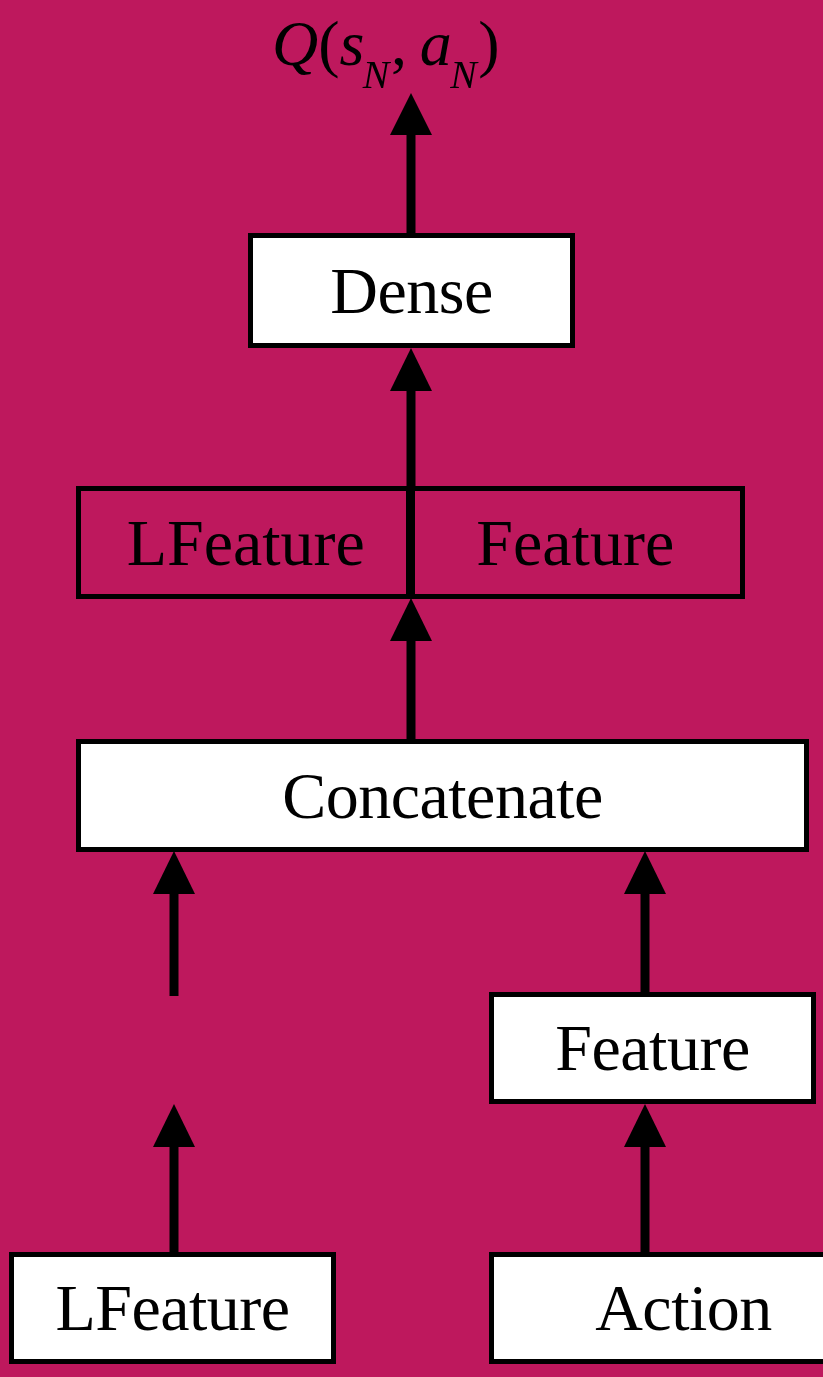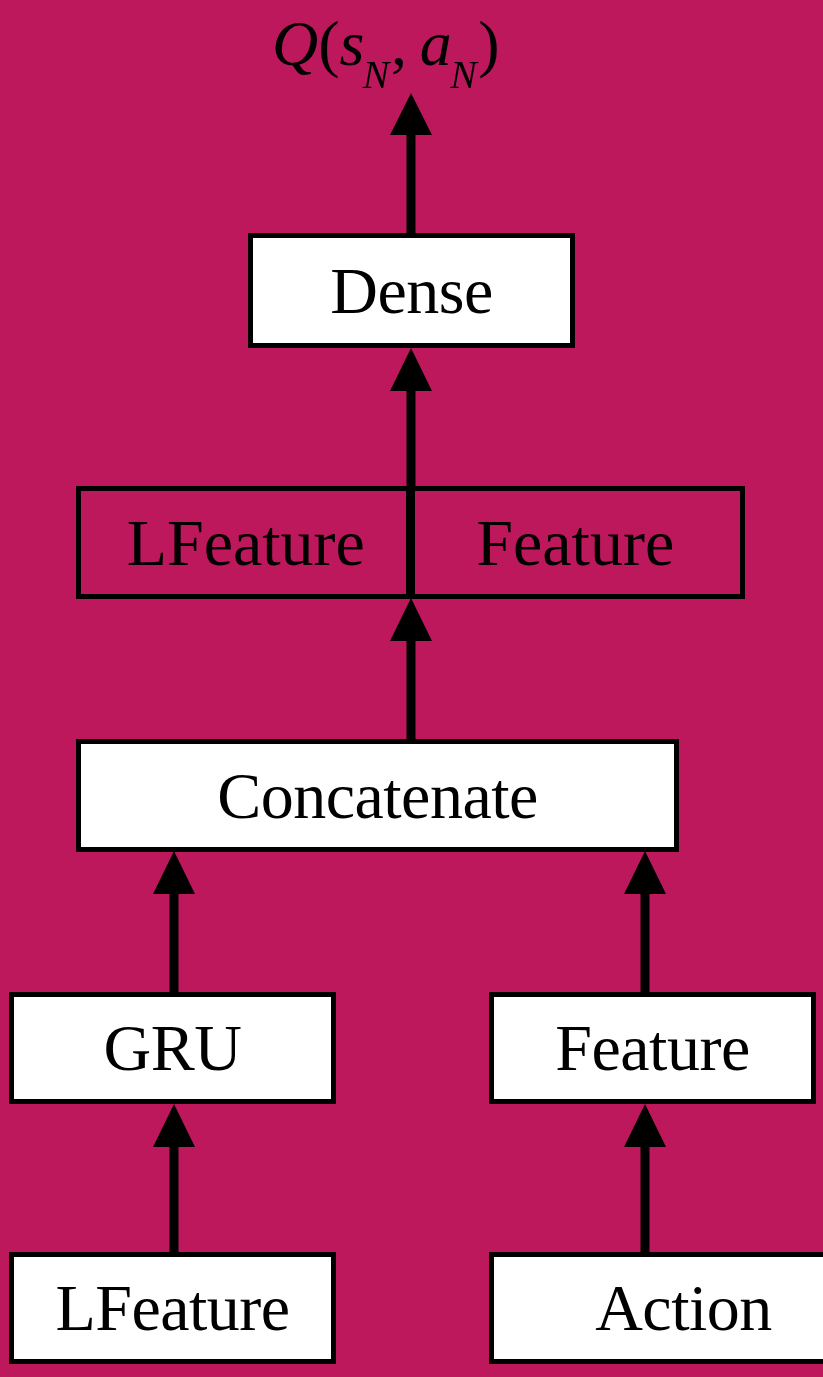--- a/index.html
+++ b/index.html
@@ -118,41 +118,38 @@
 
   <div class="divider-line" style="left:406px; top:486px; width:9px; height:113px;"></div>
 
   <div class="connector" style="left:386px; top:595px; width:50px; height:148px;">
     <svg width="50" height="148" viewBox="0 0 50 148" aria-hidden="true">
       <line x1="25" y1="148" x2="25" y2="42" stroke="#000000" stroke-width="9"></line>
       <polygon points="25,3 46,46 4,46" fill="#000000"></polygon>
     </svg>
   </div>
 
-  <div class="node-box" style="left:76px; top:739px; width:603px; height:113px;">
+  <div class="node-box" style="left:76px; top:739px; width:733px; height:113px;">
     <span class="node-label">Concatenate</span>
   </div>
 
   <div class="connector" style="left:149px; top:848px; width:50px; height:148px;">
     <svg width="50" height="148" viewBox="0 0 50 148" aria-hidden="true">
       <line x1="25" y1="148" x2="25" y2="42" stroke="#000000" stroke-width="9"></line>
       <polygon points="25,3 46,46 4,46" fill="#000000"></polygon>
     </svg>
   </div>
 
   <div class="connector" style="left:620px; top:848px; width:50px; height:148px;">
     <svg width="50" height="148" viewBox="0 0 50 148" aria-hidden="true">
       <line x1="25" y1="148" x2="25" y2="42" stroke="#000000" stroke-width="9"></line>
       <polygon points="25,3 46,46 4,46" fill="#000000"></polygon>
     </svg>
   </div>
 
-  <div class="node-box" style="left:9px; top:992px; width:327px; height:112px;">
-    <span class="node-label">GRU</span>
-  </div>
 
   <div class="node-box" style="left:489px; top:992px; width:327px; height:112px;">
     <span class="node-label">Feature</span>
   </div>
 
   <div class="connector" style="left:149px; top:1101px; width:50px; height:152px;">
     <svg width="50" height="152" viewBox="0 0 50 152" aria-hidden="true">
       <line x1="25" y1="152" x2="25" y2="42" stroke="#000000" stroke-width="9"></line>
       <polygon points="25,3 46,46 4,46" fill="#000000"></polygon>
     </svg>

